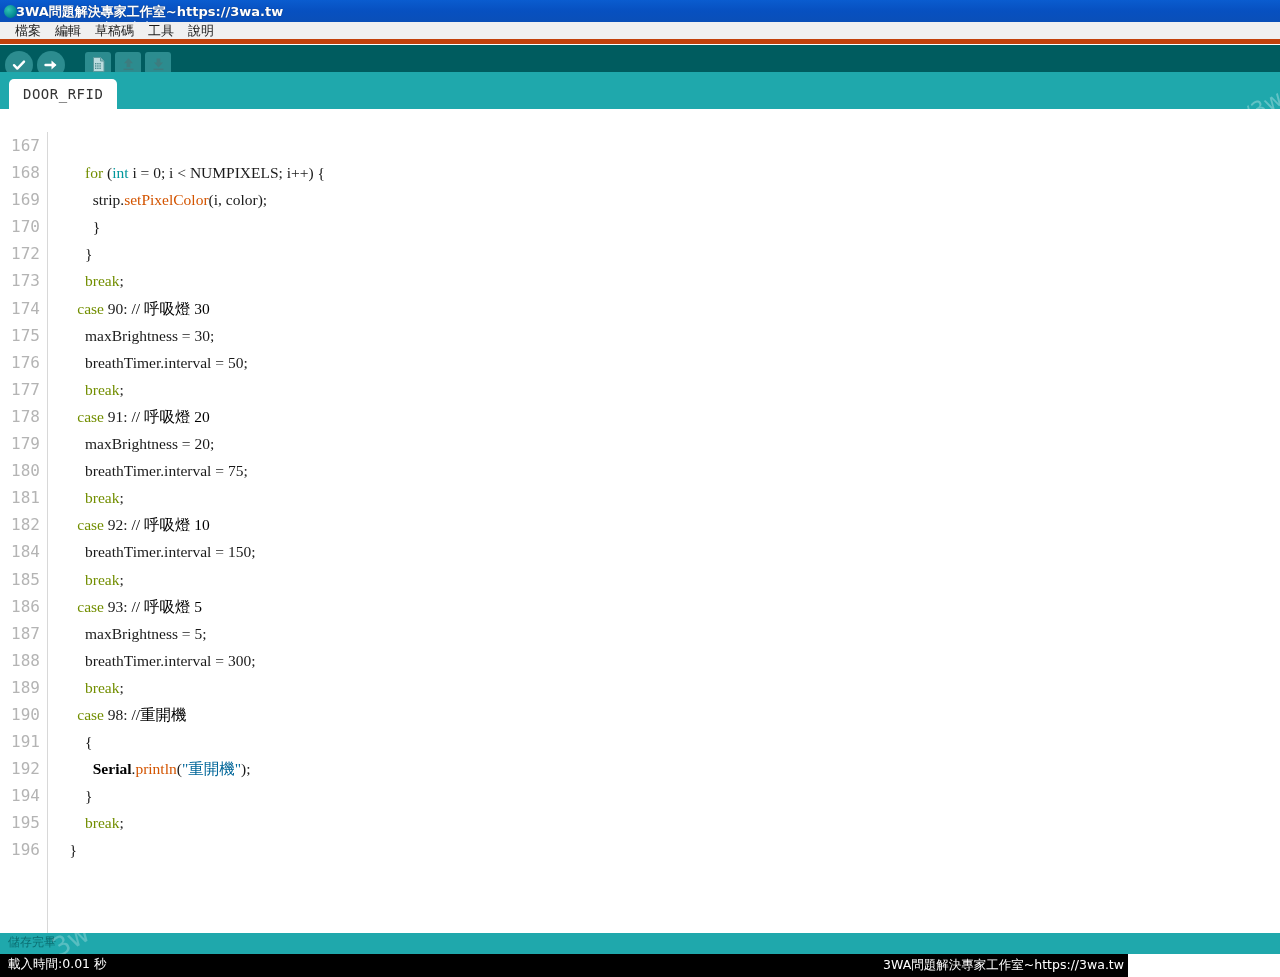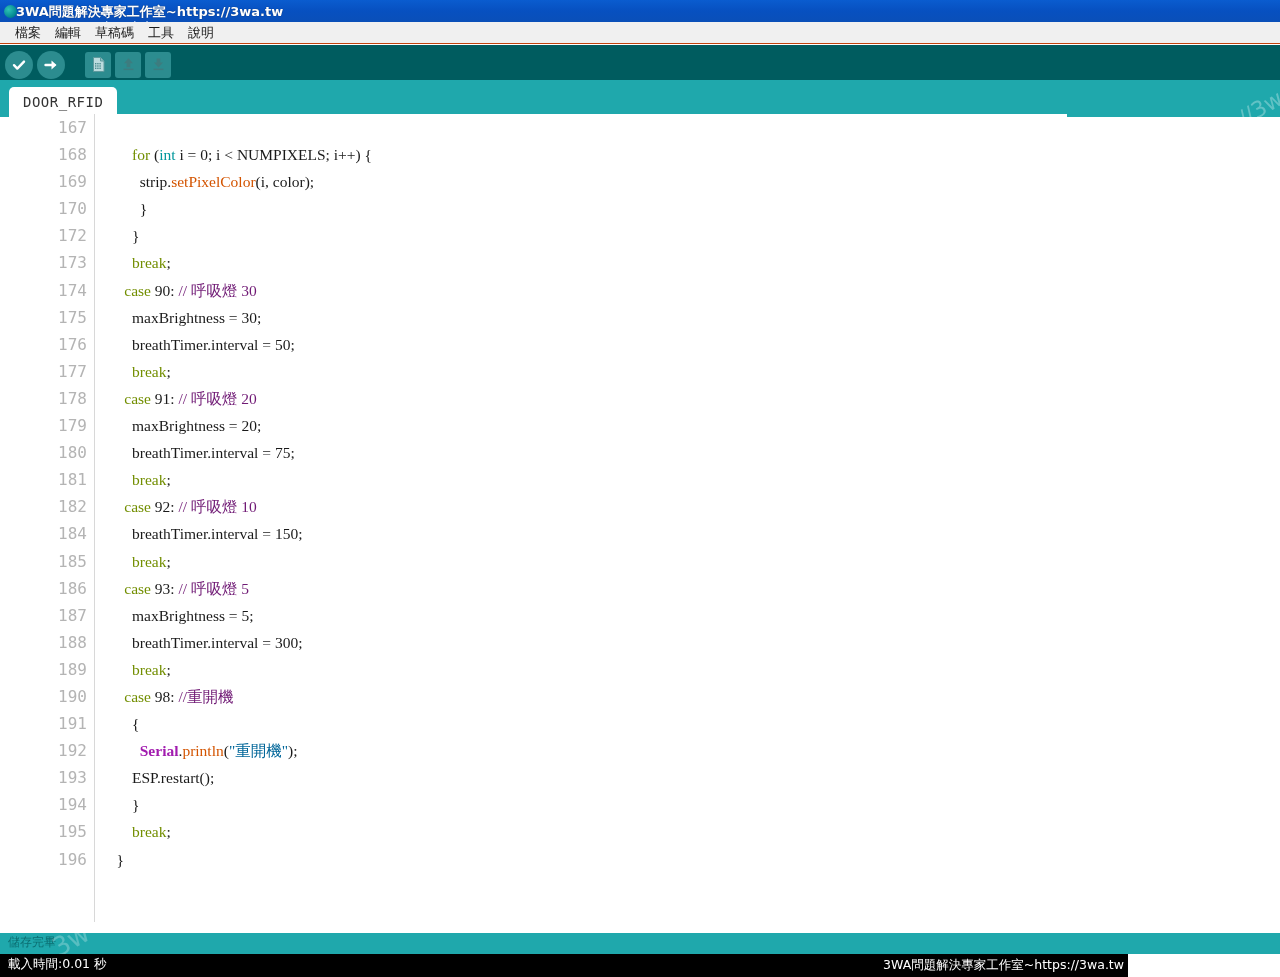--- a/index.html
+++ b/index.html
@@ -26,21 +26,21 @@
   .title-text {
     color:#cfe4ff; font-size:13px; letter-spacing:.3px;
     white-space:nowrap; font-family:"DejaVu Sans", sans-serif;
     opacity:.85;
     margin-top:30px;
   }
 
   
   .menubar {
     position:absolute; left:0; top:22px; width:1280px; height:22px;
-    background:#f0f0f0; border-bottom:1px solid #c2410c;
+    background:#f0f0f0; border-bottom:5px solid #c2410c;
     display:flex; align-items:center; padding-left:8px;
   }
   .menu-item {
     font-size:13px; color:#1a1a1a; padding:0 7px; line-height:20px;
     white-space:nowrap; cursor:default;
     font-family:"DejaVu Sans", sans-serif;
   }
 
   
   .toolbar {
@@ -58,42 +58,42 @@
   .tb-gap { width:12px; flex:0 0 auto; }
   .tb-sq {
     width:26px; height:26px; border-radius:3px;
     background:#2c8c8f;
     display:flex; align-items:center; justify-content:center;
     cursor:pointer; flex:0 0 auto;
   }
 
   
   .tabstrip {
-    position:absolute; left:0; top:80px; width:1280px; height:37px;
+    position:absolute; left:0; top:72px; width:1280px; height:37px;
     background:#1fa8ac;
     display:flex; align-items:flex-end;
   }
   .tab {
     margin-left:9px;
     height:30px; min-width:92px;
     background:#ffffff;
     border-radius:5px 5px 0 0;
     display:flex; align-items:center; justify-content:center;
     padding:0 14px;
     cursor:pointer;
   }
   .tab-label {
     font-family:"DejaVu Sans Mono", monospace;
     font-size:14px; color:#333; letter-spacing:.5px; white-space:nowrap;
   }
 
   
   .editor {
-    position:absolute; left:0; top:114px; width:1020px; height:808px;
-    background:#ffffff; overflow:hidden;margin-left:47px;
+    position:absolute; left:0; top:132px; width:1020px; height:808px;
+    background:#ffffff; overflow:hidden;
   }
   .gutter-line {
     position:absolute; left:0; top:0; width:1px; height:808px;
     background:#d8d8d8;
   }
   .code-line {
     display:flex; align-items:flex-start;
     height:27.1px; line-height:27.1px;
     white-space:pre;
   }
@@ -104,22 +104,22 @@
     flex:0 0 44px; user-select:none;
   }
   .linecode {
     padding-left:10px; font-size:15.5px;
     font-family:Liberation Serif, serif;
     color:#1a1a1a; white-space:pre; flex:1 1 auto;
   }
   .k  { color:#728e00; }                 
   .t  { color:#00979c; }                 
   .f  { color:#d35400; }                 
-  .fb { color:#a21caf; font-weight:bold; }
-  .c  { color:#701a75; }                 
+  .fb { color:#000000; font-weight:bold; }
+  .c  { color:#000000; }                 
   .s  { color:#006699; }                 
 
   
   .statusbar {
     position:absolute; left:0; top:933px; width:1280px; height:21px;
     background:#1fa8ac; overflow:hidden;
   }
   .status-text {
     position:absolute; left:8px; top:1px;
     font-size:12px; color:#0b6e72;
@@ -253,21 +253,20 @@
         <div class="code-line"><div class="lineno">182</div><div class="linecode"><span>      </span><span class="k">case</span><span> 92: </span><span class="c">// 呼吸燈 10</span></div></div>
         <div class="code-line"><div class="lineno">184</div><div class="linecode"><span>        breathTimer.interval = 150;</span></div></div>
         <div class="code-line"><div class="lineno">185</div><div class="linecode"><span>        </span><span class="k">break</span><span>;</span></div></div>
         <div class="code-line"><div class="lineno">186</div><div class="linecode"><span>      </span><span class="k">case</span><span> 93: </span><span class="c">// 呼吸燈 5</span></div></div>
         <div class="code-line"><div class="lineno">187</div><div class="linecode"><span>        maxBrightness = 5;</span></div></div>
         <div class="code-line"><div class="lineno">188</div><div class="linecode"><span>        breathTimer.interval = 300;</span></div></div>
         <div class="code-line"><div class="lineno">189</div><div class="linecode"><span>        </span><span class="k">break</span><span>;</span></div></div>
         <div class="code-line"><div class="lineno">190</div><div class="linecode"><span>      </span><span class="k">case</span><span> 98: </span><span class="c">//重開機</span></div></div>
         <div class="code-line"><div class="lineno">191</div><div class="linecode"><span>        {</span></div></div>
         <div class="code-line"><div class="lineno">192</div><div class="linecode"><span>          </span><span class="fb">Serial</span><span>.</span><span class="f">println</span><span>(</span><span class="s">"重開機"</span><span>);</span></div></div>
-        <div class="code-line"><div class="lineno">193</div><div class="linecode"><span>        ESP.restart();</span></div></div>
         <div class="code-line"><div class="lineno">194</div><div class="linecode"><span>        }</span></div></div>
         <div class="code-line"><div class="lineno">195</div><div class="linecode"><span>        </span><span class="k">break</span><span>;</span></div></div>
         <div class="code-line"><div class="lineno">196</div><div class="linecode"><span>    }</span></div></div>
       </div>
   </div>
 
   <div class="statusbar">
     <div class="wm wm-status">3w</div>
     <div class="status-text">儲存完畢</div>
   </div>

